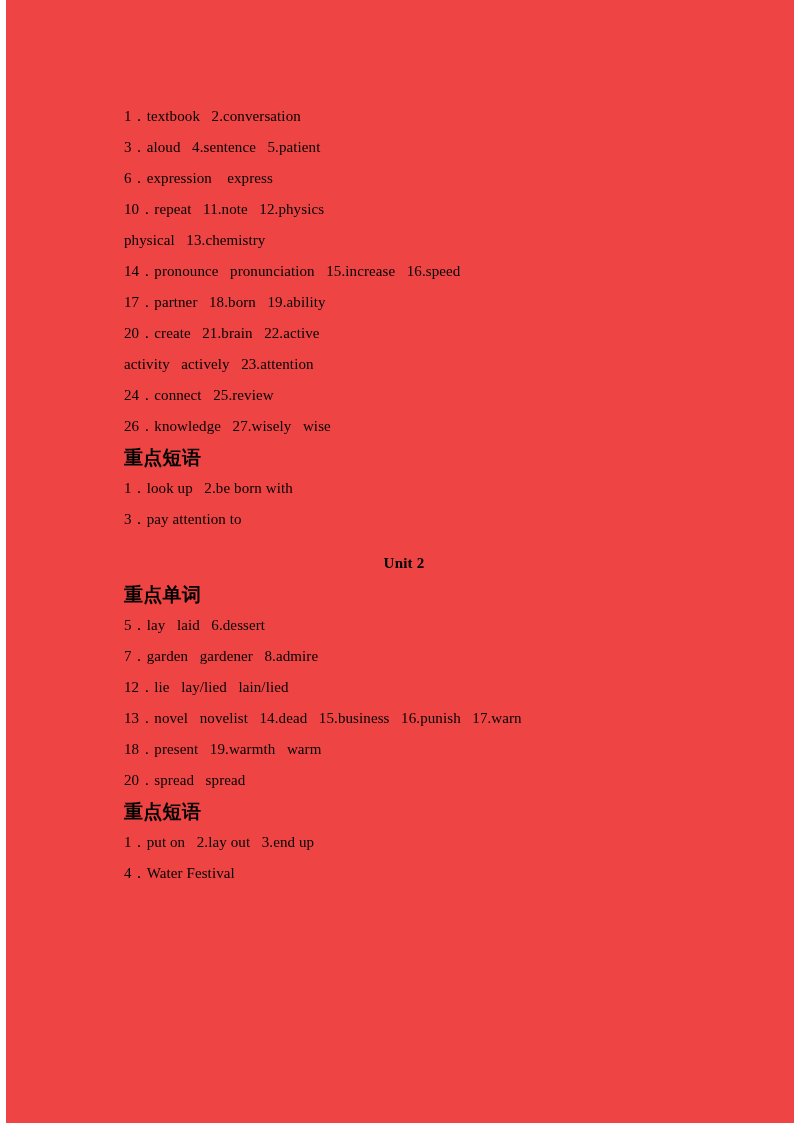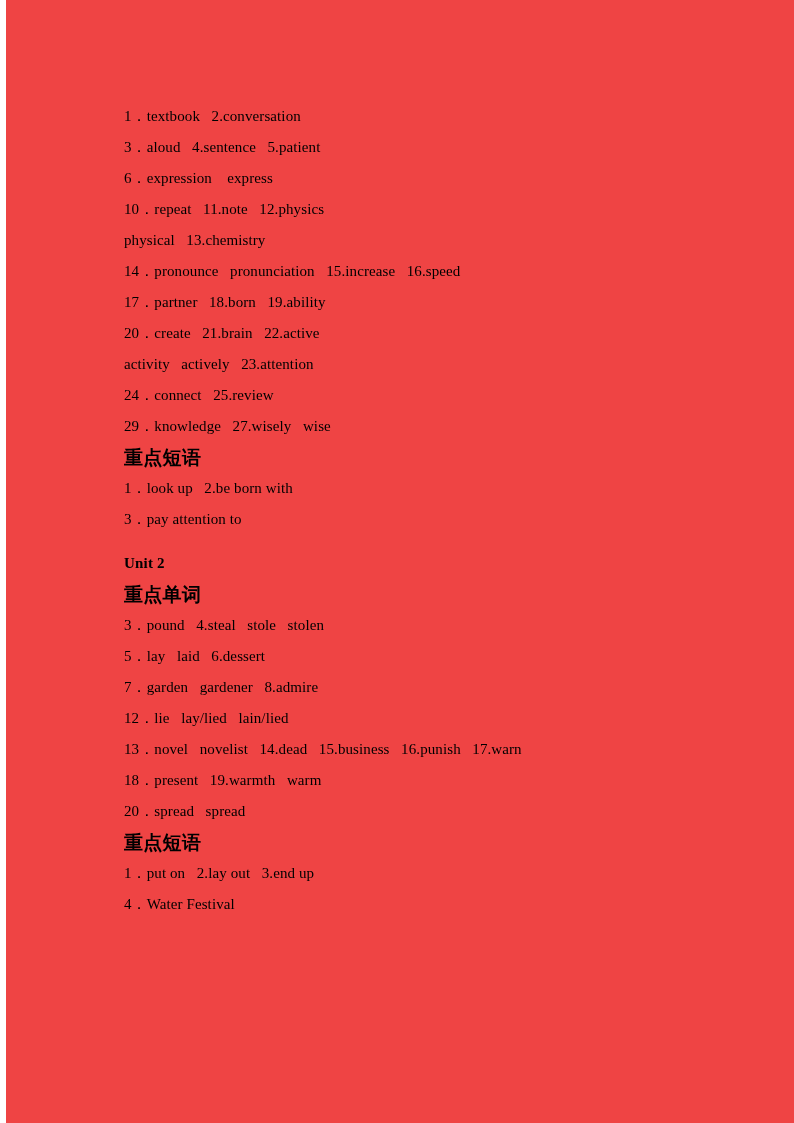--- a/index.html
+++ b/index.html
@@ -58,21 +58,21 @@
     letter-spacing: 0.3px;
   }
 
   
   .unit-title {
     font-family: "Liberation Serif", "DejaVu Serif", serif;
     font-size: 15px;
     font-weight: bold;
     line-height: 31px;
     height: 31px;
-    text-align: left;
+    text-align: center;
     width: 560px;
     color: #000000;
     letter-spacing: 0.2px;
   }
 
   
   .section-gap {
     height: 13px;
   }
 </style>
@@ -86,36 +86,35 @@
       <div class="line">1．textbook   2.conversation</div>
       <div class="line">3．aloud   4.sentence   5.patient</div>
       <div class="line">6．expression    express</div>
       <div class="line">10．repeat   11.note   12.physics</div>
       <div class="line">physical   13.chemistry</div>
       <div class="line">14．pronounce   pronunciation   15.increase   16.speed</div>
       <div class="line">17．partner   18.born   19.ability</div>
       <div class="line">20．create   21.brain   22.active</div>
       <div class="line">activity   actively   23.attention</div>
       <div class="line">24．connect   25.review</div>
-      <div class="line">29．knowledge   27.wisely   wise</div>
+      <div class="line">26．knowledge   27.wisely   wise</div>
     </div>
 
     <div>
       <div class="cjk-heading">重点短语</div>
       <div class="line">1．look up   2.be born with</div>
       <div class="line">3．pay attention to</div>
     </div>
 
     <div class="section-gap"></div>
 
     <div class="unit-title">Unit 2</div>
 
     <div>
       <div class="cjk-heading">重点单词</div>
-      <div class="line">3．pound   4.steal   stole   stolen</div>
       <div class="line">5．lay   laid   6.dessert</div>
       <div class="line">7．garden   gardener   8.admire</div>
       <div class="line">12．lie   lay/lied   lain/lied</div>
       <div class="line">13．novel   novelist   14.dead   15.business   16.punish   17.warn</div>
       <div class="line">18．present   19.warmth   warm</div>
       <div class="line">20．spread   spread</div>
     </div>
 
     <div>
       <div class="cjk-heading">重点短语</div>

